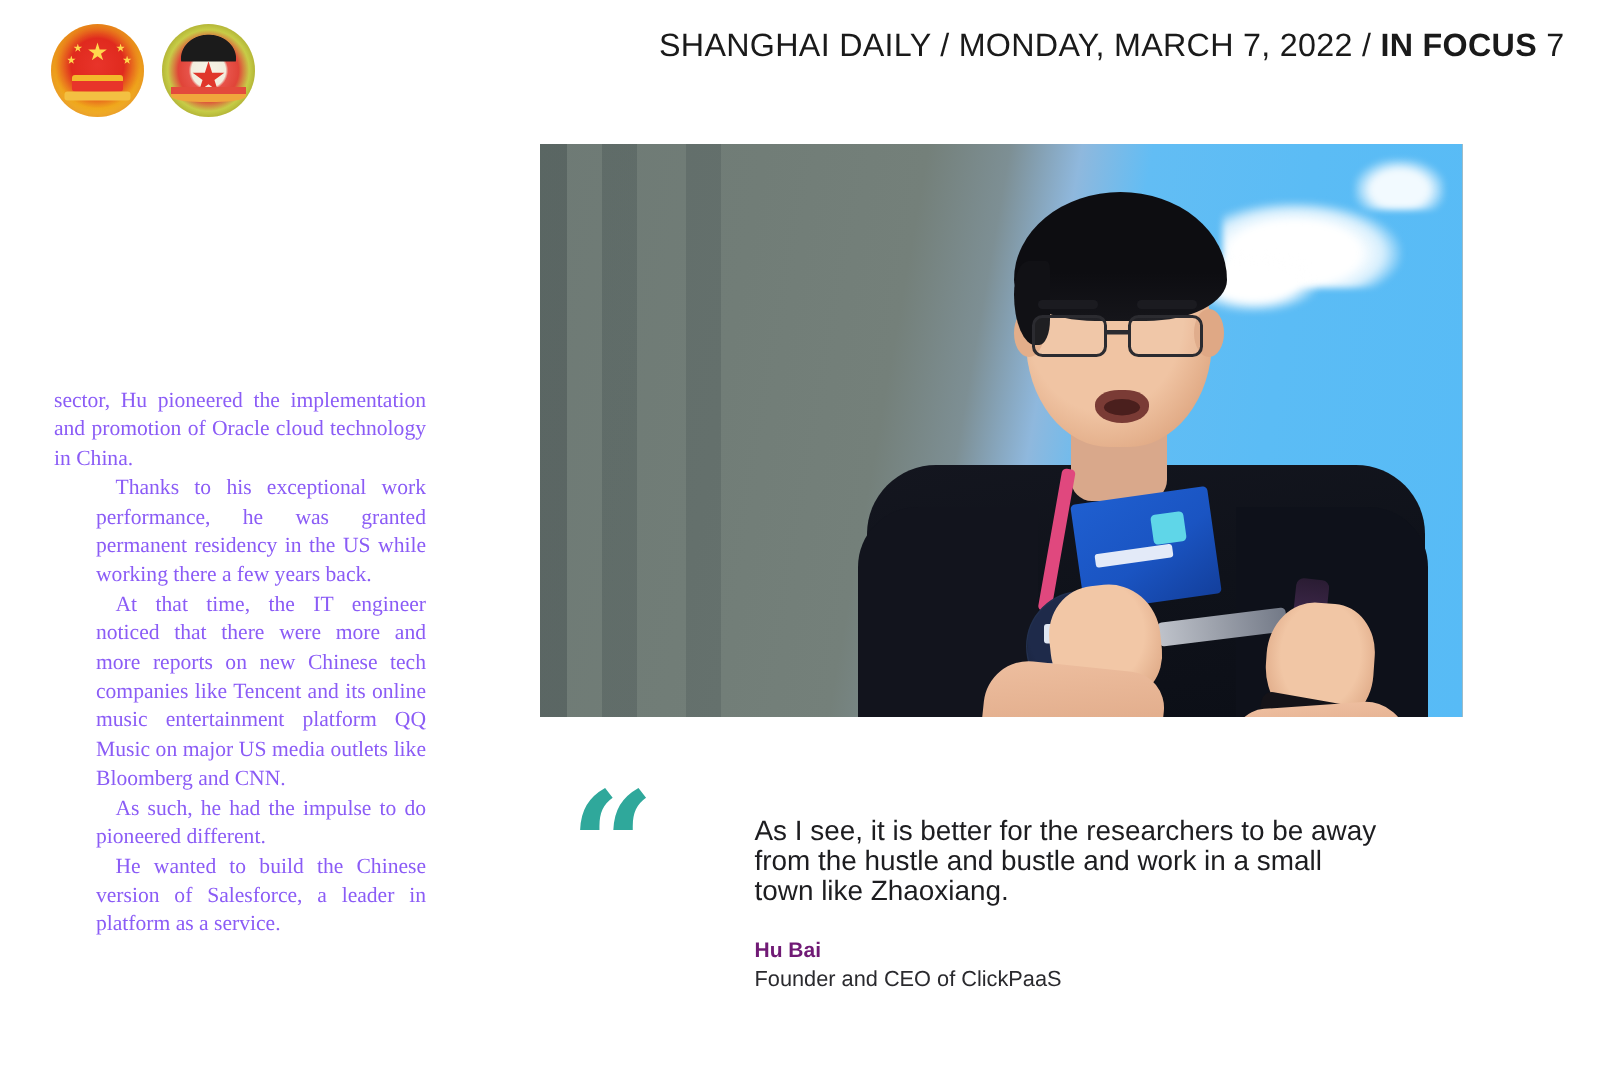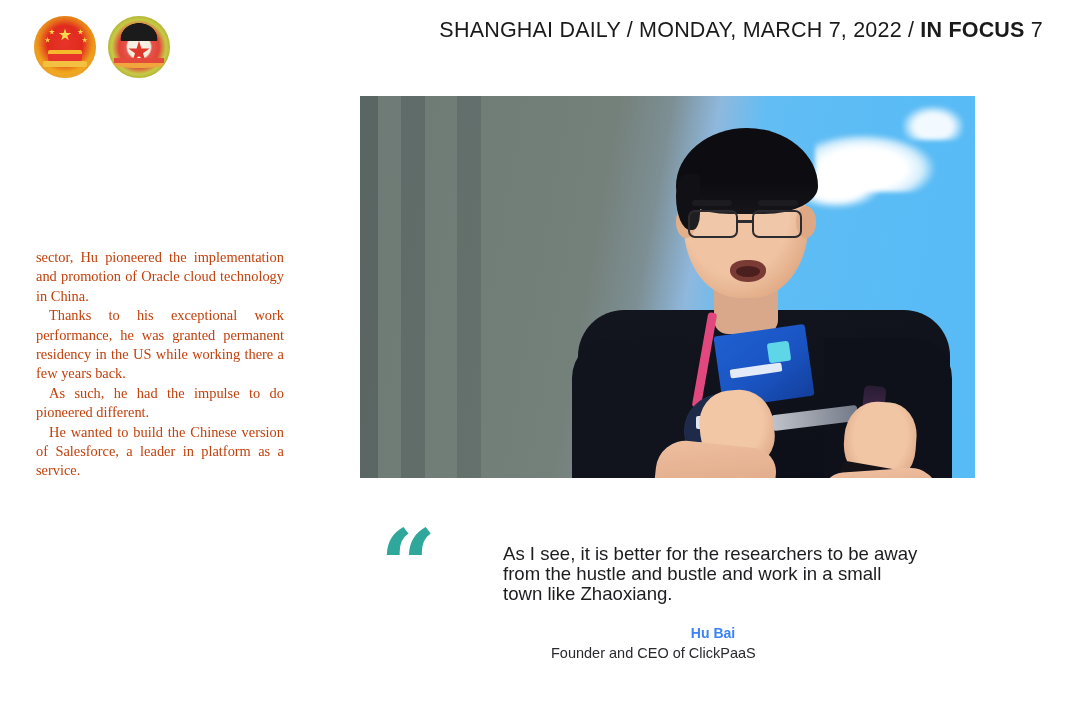--- a/index.html
+++ b/index.html
@@ -106,33 +106,33 @@
     letter-spacing: 0.2px;
     color: #1a1a1a;
     white-space: nowrap;
   }
   #header-line .bold { font-weight: bold; }
 
   
   #article-column {
     position: absolute;
     left: 36px;
-    top: 248px;
+    top: 258px;
     width: 248px;
     font-family: "Liberation Serif", serif;
     font-size: 14.4px;
     line-height: 19.4px;
-    color: #c2410c;
+    color: #8b5cf6;
     text-align: justify;
     text-justify: inter-word;
     overflow: hidden;
     height: 459px;
   }
   #article-column p { margin: 0; }
-  #article-column p.indent { text-indent: 13px; }
+  #article-column p.indent { text-indent: 13px; margin-left: 28px; }
 
   
   #photo {
     position: absolute;
     left: 360px;
     top: 96px;
     width: 615px;
     height: 382px;
     overflow: hidden;
     background: #6f7a74;
@@ -376,29 +376,27 @@
     line-height: 20px;
     color: #1d1d20;
     font-weight: 400;
   }
   #quote-attrib {
     margin-top: 20px;
   }
   #quote-name {
     font-size: 14px;
     font-weight: bold;
-    color: #3b82f6;
+    color: #701a75;
     line-height: 19px;
-    text-align: center;
   }
   #quote-role {
     font-size: 14.5px;
     color: #2a2a2e;
     line-height: 20px;
-    margin-left: 48px;
   }
 </style>
 </head>
 <body>
 
 <div id="masthead">
 
   <div id="emblems">
     <div class="emblem emblem-prc">
       <span class="star-big"></span>
@@ -415,20 +413,21 @@
       <span class="ribbon"></span>
     </div>
   </div>
 
   <div id="header-line"><span>SHANGHAI DAILY / MONDAY, MARCH 7, 2022 / </span><span class="bold">IN FOCUS</span><span>&nbsp;</span><span>7</span></div>
 </div>
 
 <div id="article-column">
   <p>sector, Hu pioneered the implementation and promotion of Oracle cloud technology in China.</p>
   <p class="indent">Thanks to his exceptional work performance, he was granted permanent residency in the US while working there a few years back.</p>
+  <p class="indent">At that time, the IT engineer noticed that there were more and more reports on new Chinese tech companies like Tencent and its online music entertainment platform QQ Music on major US media outlets like Bloomberg and CNN.</p>
   <p class="indent">As such, he had the impulse to do pioneered different.</p>
   <p class="indent">He wanted to build the Chinese version of Salesforce, a leader in platform as a service.</p>
 </div>
 
 <div id="photo">
   <div class="ph-layer ph-backdrop"></div>
   <div class="ph-layer ph-bands"></div>
   <div class="ph-layer ph-cloud1"></div>
   <div class="ph-layer ph-cloud2"></div>
   <div class="ph-layer ph-cloud3"></div>

